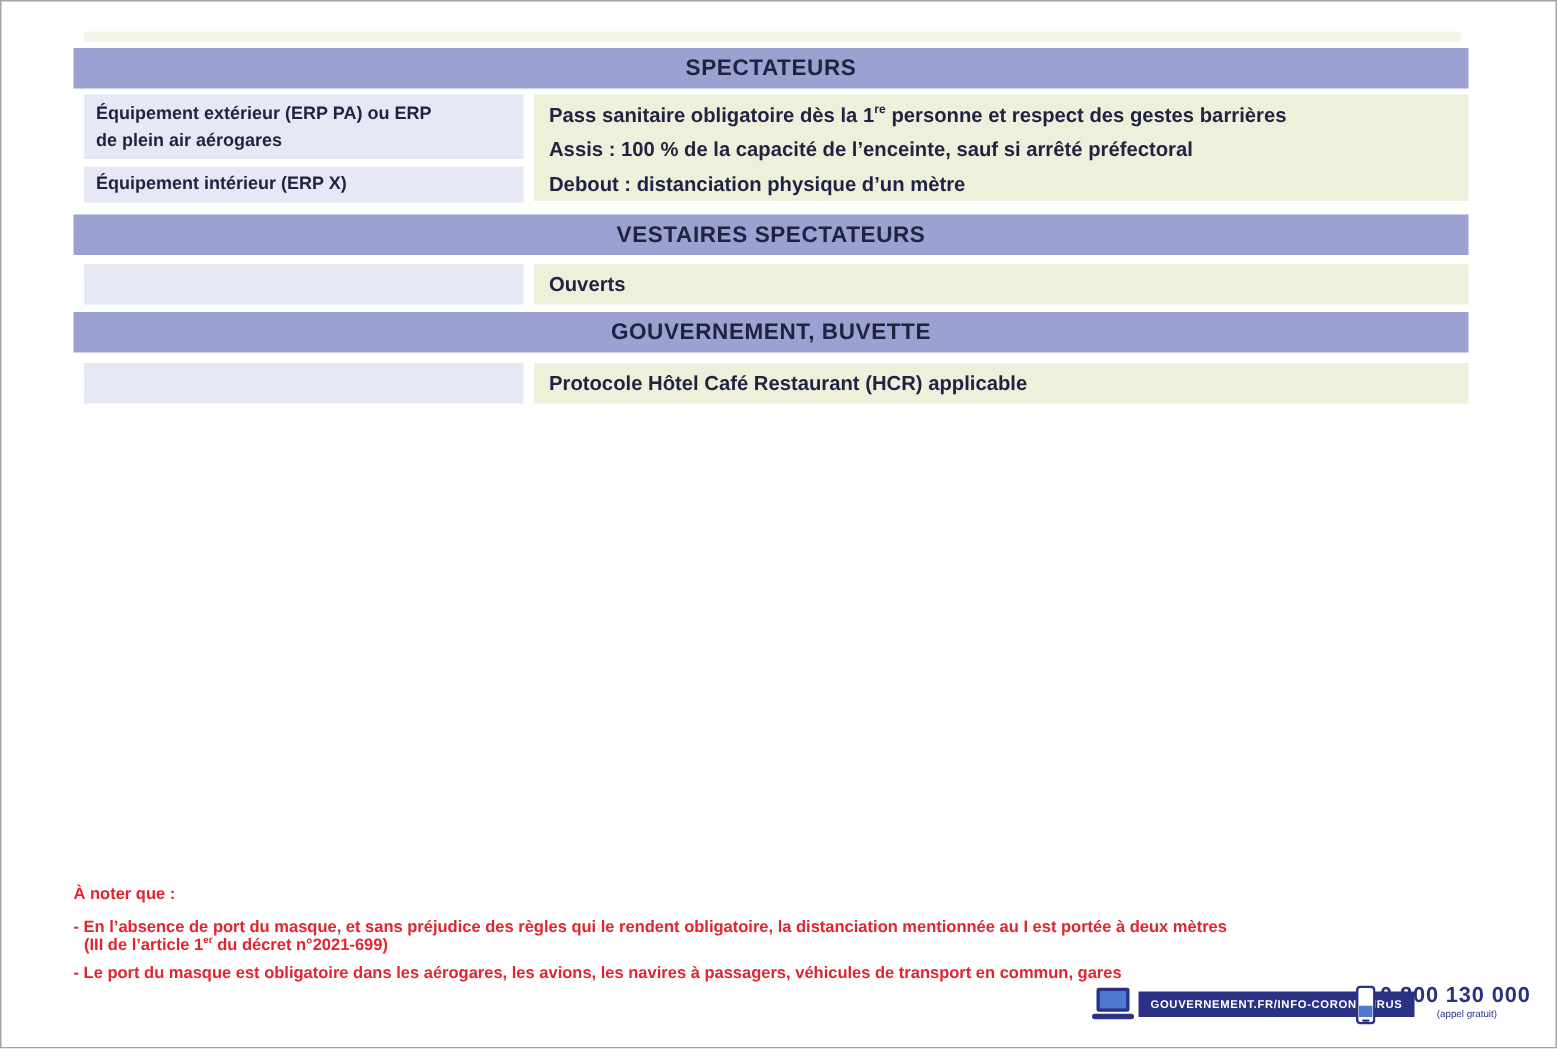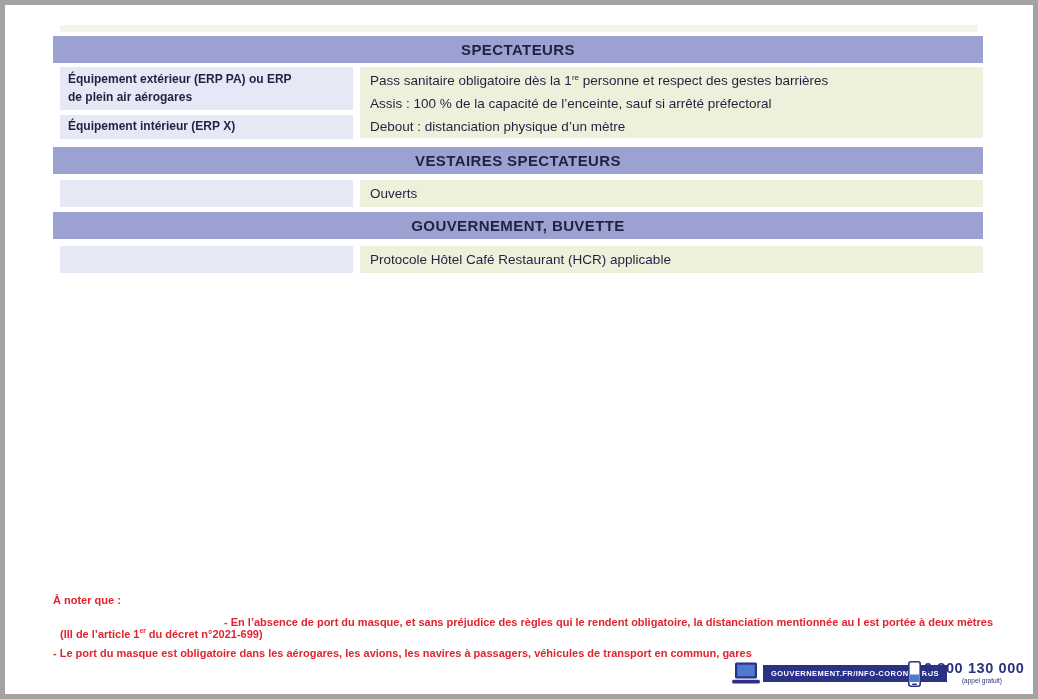--- a/index.html
+++ b/index.html
@@ -1,19 +1,19 @@
 <!DOCTYPE html>
 <html><head>
 <meta charset="utf-8">
 <style>
   html,body { margin:0; padding:0; background:#ffffff; }
   body { font-family:"Liberation Sans", sans-serif; }
   .page {
     position:relative; width:1038px; height:699px;
-    background:#ffffff; border:5px solid #a3a3a3; box-sizing:border-box;
+    background:#ffffff; border:1px solid #a3a3a3; box-sizing:border-box;
     overflow:hidden;
   }
   
   .top-strip {
     position:absolute; left:55px; top:20px; width:918px; height:7px;
     background:#f4f5e8;
   }
   .section-bar {
     position:absolute; left:48px; width:930px; height:27px;
     background:#9ba1d1; color:#1f2240;
@@ -31,35 +31,35 @@
     padding:4px 8px; box-sizing:border-box;
   }
   .lc-1 { top:62px; height:43px; }
   .lc-2 { top:110px; height:24px; display:flex; align-items:center; }
   .lc-3 { top:175px; height:27px; }
   .lc-4 { top:241px; height:27px; }
 
   .right-cell {
     position:absolute; left:355px; width:623px;
     background:#eef0dc; color:#1f2240;
-    font-size:13.5px; font-weight:normal;
+    font-size:13.5px; font-weight:bold;
     box-sizing:border-box; padding:2px 10px;
   }
   .rc-1 { top:62px; height:71px; }
   .rc-1 .rule-line { line-height:23.2px; }
   .rc-2 { top:175px; height:27px; display:flex; align-items:center; }
   .rc-3 { top:241px; height:27px; display:flex; align-items:center; }
   sup { font-size:60%; vertical-align:super; line-height:0; }
 
   .notes {
     position:absolute; left:48px; top:558px; width:940px;
     color:#e1242f; font-size:11px; font-weight:bold; line-height:12.5px;margin-top:31px;
   }
   .notes .notes-title { margin:0 0 9px 0; }
-  .note-l1 { margin:0;text-align:right; }
+  .note-l1 { margin:0; }
   .note-l2 { margin:0 0 6px 0; padding-left:7px; }
   .note-l3 { margin:0 0 6px 0; }
   .note-l4 { margin:0; }
 
   .laptop-wrap  { position:absolute; left:727px; top:657px; }
   .gov-badge {
     position:absolute; left:758px; top:660px; height:17px;
     background:#2b3185; color:#ffffff;
     display:flex; align-items:center; padding:0 8px;
     font-size:7.5px; font-weight:bold; letter-spacing:0.45px;

